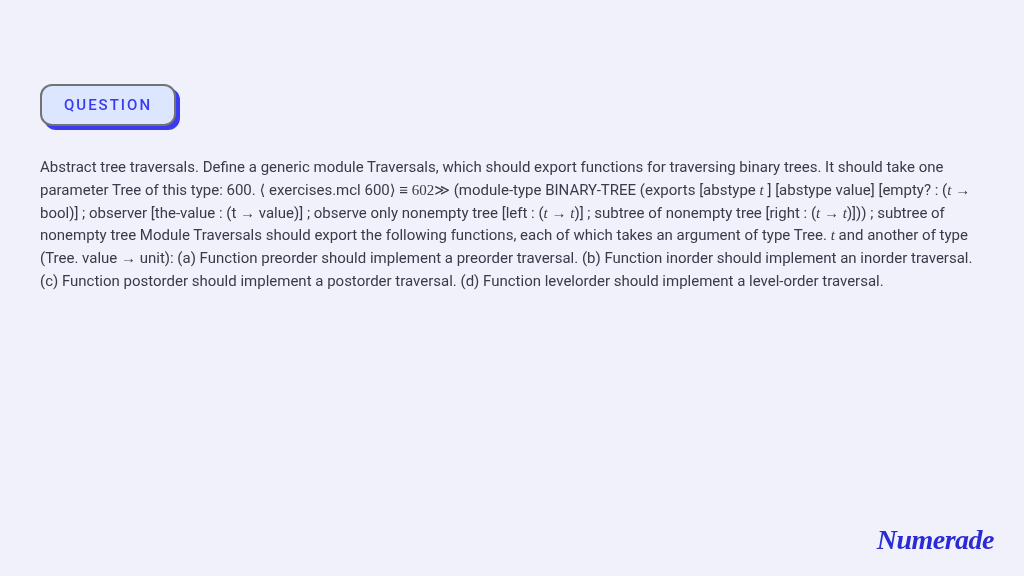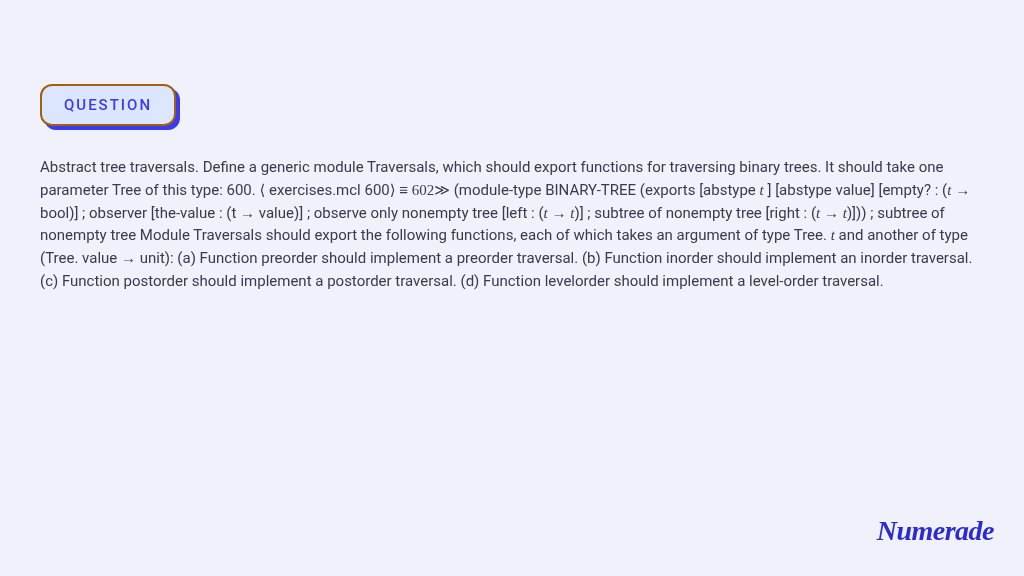--- a/index.html
+++ b/index.html
@@ -22,41 +22,41 @@
     top: 4px;
     left: 4px;
     width: 100%;
     height: 100%;
     background: #3a3af0;
     border-radius: 12px;
   }
   .badge {
     position: relative;
     background: #dde6ff;
-    border: 2px solid #a16207;
+    border: 2px solid #737373;
     border-radius: 12px;
     padding: 10px 22px;
     color: #3a3af0;
     font-size: 15px;
     font-weight: 500;
     letter-spacing: 2px;
   }
   .question-text {
     color: #3a3a4a;
     font-size: 15px;
     line-height: 1.52;
     font-weight: 400;
     max-width: 944px;
   }
   .question-text .ital { font-style: italic; font-family: Georgia, 'Times New Roman', serif; }
   .question-text .bold { font-weight: 400; font-family: Georgia, 'Times New Roman', serif; }
   .logo {
     position: absolute;
     right: 30px;
-    bottom: 29px;
+    bottom: 20px;
     color: #2b2bd6;
     font-size: 28px;
     font-weight: 700;
     font-style: italic;
     font-family: Georgia, 'Times New Roman', serif;
     letter-spacing: -0.5px;
     margin-left: 16px;
   }
 </style>
 </head>

